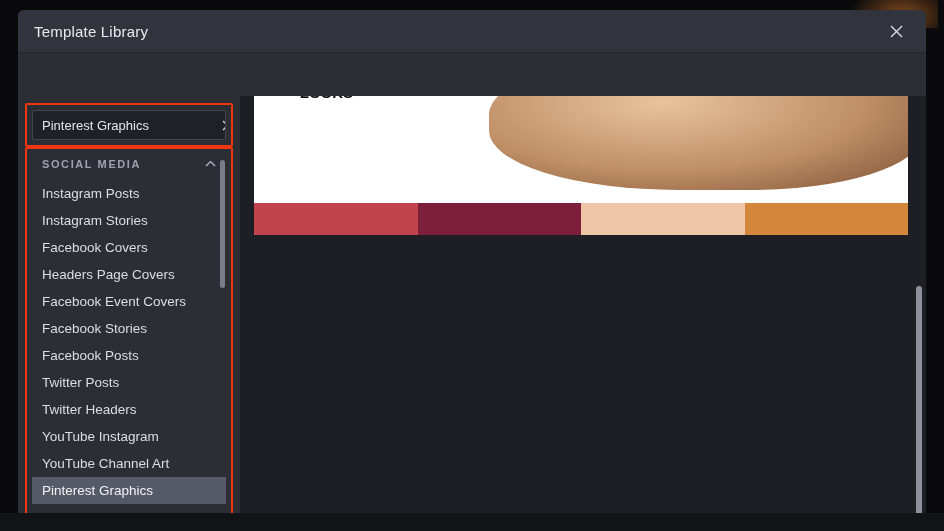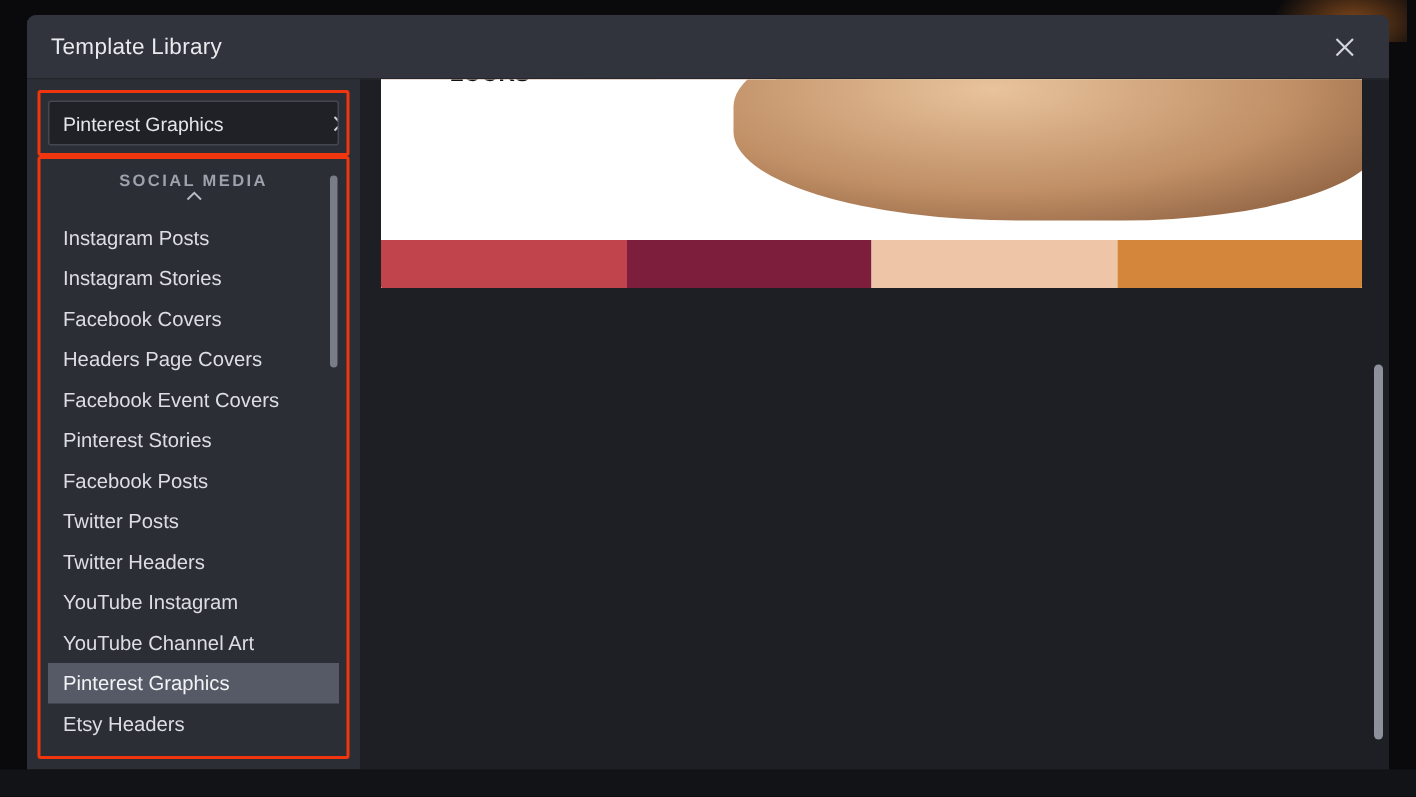--- a/index.html
+++ b/index.html
@@ -14,21 +14,21 @@
   
   .glow {
     position: absolute; right: 6px; top: -16px; width: 90px; height: 44px;
     background: radial-gradient(ellipse at 60% 70%, rgba(224,122,40,.55), rgba(224,122,40,0) 70%);
     pointer-events: none;
   }
 
   .modal {
     position: absolute; left: 18px; top: 10px; width: 908px; height: 503px;
     background: #2b2e35; border-radius: 6px 6px 0 0; overflow: hidden;
-    display: flex; flex-direction: column;
+    display: flex; flex-direction: column; gap: 43px;
   }
 
   .modal-header {
     height: 43px; flex: 0 0 43px; background: #31343c;
     display: flex; align-items: center; padding: 0 0 0 16px;
     border-bottom: 1px solid #24262c; position: relative;
   }
   .modal-title { color: #e9eaee; font-size: 15px; letter-spacing: .2px; }
   .close-btn {
     position: absolute; right: 8px; top: 0; width: 44px; height: 43px;
@@ -67,21 +67,20 @@
   .list-annot {
     position: absolute; left: -7px; top: -7px; right: -7px; bottom: -9px;
     border: 2px solid #f0350f; border-radius: 2px; pointer-events: none; z-index: 4;
   }
   .cat-list {
     position: relative; height: 386px; overflow: hidden; background: #2b2e35;
   }
   .cat-header {
     display: flex; align-items: center; justify-content: space-between;
     padding: 4px 10px 10px 10px;
-    flex-direction: column;
   }
   .cat-header-label {
     color: #9da2ad; font-size: 11px; letter-spacing: 1.6px; font-weight: 600;
   }
   .chev { color: #b9bdc6; display: flex; }
 
   .cat-item {
     padding: 6px 10px; color: #dcdee3; font-size: 13.5px; cursor: pointer;
     white-space: nowrap;
   }
@@ -358,21 +357,21 @@
                   <polyline points="1,6 5.5,1.6 10,6" fill="none" stroke="#b9bdc6" stroke-width="1.3"></polyline>
                 </svg>
               </span>
             </div>
 
             <div class="cat-item">Instagram Posts</div>
             <div class="cat-item">Instagram Stories</div>
             <div class="cat-item">Facebook Covers</div>
             <div class="cat-item">Headers Page Covers</div>
             <div class="cat-item">Facebook Event Covers</div>
-            <div class="cat-item">Pinterest Stories</div>
+            <div class="cat-item">Facebook Stories</div>
             <div class="cat-item">Facebook Posts</div>
             <div class="cat-item">Twitter Posts</div>
             <div class="cat-item">Twitter Headers</div>
             <div class="cat-item">YouTube Instagram</div>
             <div class="cat-item">YouTube Channel Art</div>
             <div class="cat-item active">Pinterest Graphics</div>
             <div class="cat-item">Etsy Headers</div>
 
             <div class="side-scroll-track">
               <div class="side-scroll-thumb"></div>

